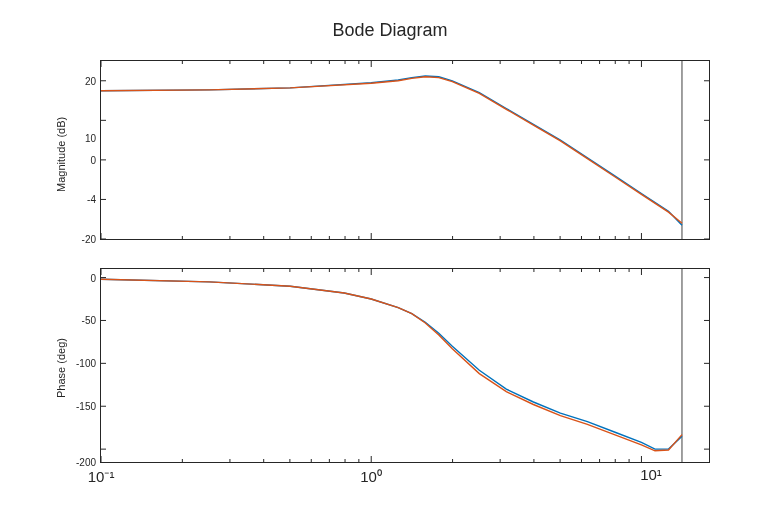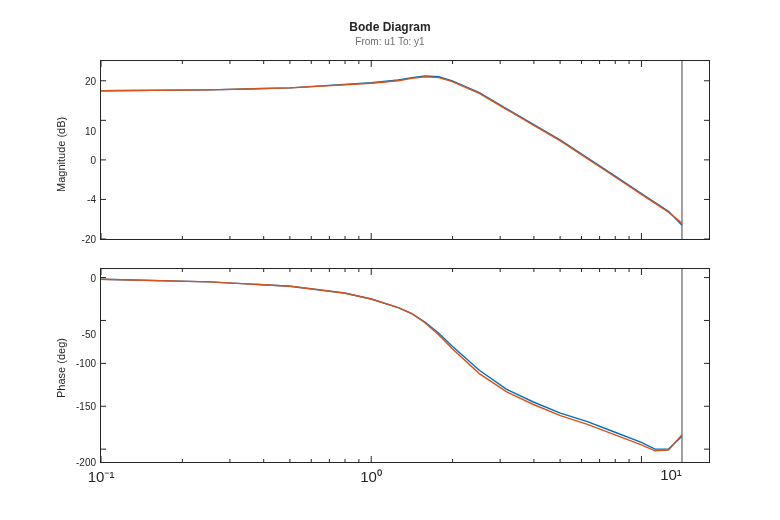--- a/index.html
+++ b/index.html
@@ -18,22 +18,22 @@
     width: 780px;
     height: 520px;
   }
   .title-block {
     position: absolute;
     left: 0; top: 20px;
     width: 780px;
     text-align: center;
   }
   .title {
-    font-weight: bold;
-    font-size: 12px;
+    font-weight: normal;
+    font-size: 18px;
   }
   .subtitle {
     font-size: 10px;
     color: #707070;
     margin-top: 2px;
   }
   .axes {
     position: absolute;
     border: 1px solid #262626;
     box-sizing: border-box;
@@ -77,21 +77,20 @@
     overflow: visible;
   }
 </style>
 </head>
 <body>
 
 <div class="figure">
 
   <div class="title-block">
     <div class="title">Bode Diagram</div>
-    <div class="subtitle">From: u1  To: y1</div>
   </div>
 
   <div class="axes" id="ax-mag" style="left:100px; top:60px; width:610px; height:180px;">
     <svg class="plot" id="svg-mag" viewBox="0 0 608 178">
         <line x1="0" x2="5" y1="178" y2="178" stroke="#262626"></line>
         <line x1="603" x2="608" y1="178" y2="178" stroke="#262626"></line>
         <line x1="0" x2="5" y1="138.44444444444446" y2="138.44444444444446" stroke="#262626"></line>
         <line x1="603" x2="608" y1="138.44444444444446" y2="138.44444444444446" stroke="#262626"></line>
         <line x1="0" x2="5" y1="98.8888888888889" y2="98.8888888888889" stroke="#262626"></line>
         <line x1="603" x2="608" y1="98.8888888888889" y2="98.8888888888889" stroke="#262626"></line>
@@ -137,21 +136,21 @@
         <line x1="528.0797536618264" x2="528.0797536618264" y1="0" y2="3" stroke="#262626"></line>
         <line x1="540.4444444444445" x2="540.4444444444445" y1="172" y2="178" stroke="#262626"></line>
         <line x1="540.4444444444445" x2="540.4444444444445" y1="0" y2="6" stroke="#262626"></line>
         <line x1="580.9777777777778" x2="580.9777777777778" y1="0" y2="178" stroke="#404040" stroke-width="1"></line>
         <path d="M0.0 29.7 L108.1 28.9 L189.2 26.9 L270.2 21.8 L297.2 19.0 L310.8 16.6 L324.3 15.0 L337.8 15.8 L351.3 19.8 L378.3 31.6 L405.3 47.5 L432.4 63.3 L459.4 79.1 L486.4 96.9 L513.4 114.7 L540.4 132.5 L567.5 150.3 L581.0 164.2 " fill="none" stroke="#0072BD" stroke-width="1.4"></path>
         <path d="M0.0 29.7 L108.1 28.9 L189.2 26.9 L270.2 22.2 L297.2 19.8 L310.8 17.4 L324.3 15.8 L337.8 16.6 L351.3 20.6 L378.3 32.4 L405.3 48.3 L432.4 64.1 L459.4 79.9 L486.4 97.7 L513.4 115.5 L540.4 133.3 L567.5 151.1 L581.0 162.2 " fill="none" stroke="#D95319" stroke-width="1.4"></path>
       </svg>
   <div class="tick-y" style="top: 178px;">-20</div>
       <div class="tick-y" style="top: 138.444px;">-4</div>
       <div class="tick-y" style="top: 98.8889px;">0</div>
-      <div class="tick-y" style="top: 70px; text-align: right;">10</div>
+      <div class="tick-y" style="top: 77px; text-align: right;">10</div>
       <div class="tick-y" style="top: 19.7778px;">20</div>
     </div>
   <div class="ylabel" style="left:55px; top:192px;">Magnitude (dB)</div>
 
   <div class="axes" id="ax-phase" style="left:100px; top:268px; width:610px; height:195px;">
     <svg class="plot" id="svg-phase" viewBox="0 0 608 193">
         <line x1="0" x2="5" y1="180.13333333333333" y2="180.13333333333333" stroke="#262626"></line>
         <line x1="603" x2="608" y1="180.13333333333333" y2="180.13333333333333" stroke="#262626"></line>
         <line x1="0" x2="5" y1="137.24444444444444" y2="137.24444444444444" stroke="#262626"></line>
         <line x1="603" x2="608" y1="137.24444444444444" y2="137.24444444444444" stroke="#262626"></line>
@@ -199,22 +198,22 @@
         <line x1="528.0797536618264" x2="528.0797536618264" y1="0" y2="3" stroke="#262626"></line>
         <line x1="540.4444444444445" x2="540.4444444444445" y1="187" y2="193" stroke="#262626"></line>
         <line x1="540.4444444444445" x2="540.4444444444445" y1="0" y2="6" stroke="#262626"></line>
         <line x1="580.9777777777778" x2="580.9777777777778" y1="0" y2="193" stroke="#404040" stroke-width="1"></line>
         <path d="M0.0 10.3 L108.1 12.9 L189.2 17.2 L243.2 24.0 L270.2 30.0 L297.2 38.6 L310.8 44.6 L324.3 53.2 L337.8 64.3 L351.3 77.2 L378.3 101.2 L405.3 120.1 L432.4 133.0 L459.4 144.1 L486.4 152.7 L513.4 163.0 L540.4 173.3 L554.0 180.1 L567.5 180.1 L581.0 167.3 " fill="none" stroke="#0072BD" stroke-width="1.4"></path>
         <path d="M0.0 10.3 L108.1 12.9 L189.2 17.2 L243.2 24.0 L270.2 30.0 L297.2 38.6 L310.8 44.6 L324.3 54.0 L337.8 66.0 L351.3 79.8 L378.3 104.6 L405.3 122.7 L432.4 135.5 L459.4 146.7 L486.4 155.3 L513.4 165.6 L540.4 175.8 L554.0 181.8 L567.5 181.0 L581.0 165.6 " fill="none" stroke="#D95319" stroke-width="1.4"></path>
       </svg>
   <div class="tick-y" style="top: 193px;">-200</div>
       <div class="tick-y" style="top: 137.244px;">-150</div>
       <div class="tick-y" style="top: 94.3556px;">-100</div>
-      <div class="tick-y" style="top: 51.4667px; margin-top: 14px;">-50</div>
+      <div class="tick-y" style="top: 51.4667px;">-50</div>
       <div class="tick-y" style="top: 8.57778px;">0</div>
       <div class="tick-x" style="left: 0px;">10⁻¹</div>
       <div class="tick-x" style="left: 270.222px;">10⁰</div>
-      <div class="tick-x" style="left: 570px;">10¹</div>
+      <div class="tick-x" style="left: 550px;">10¹</div>
     </div>
   <div class="ylabel" style="left:55px; top:398px;">Phase (deg)</div>
 
 
 </div>
 
 </body></html>

